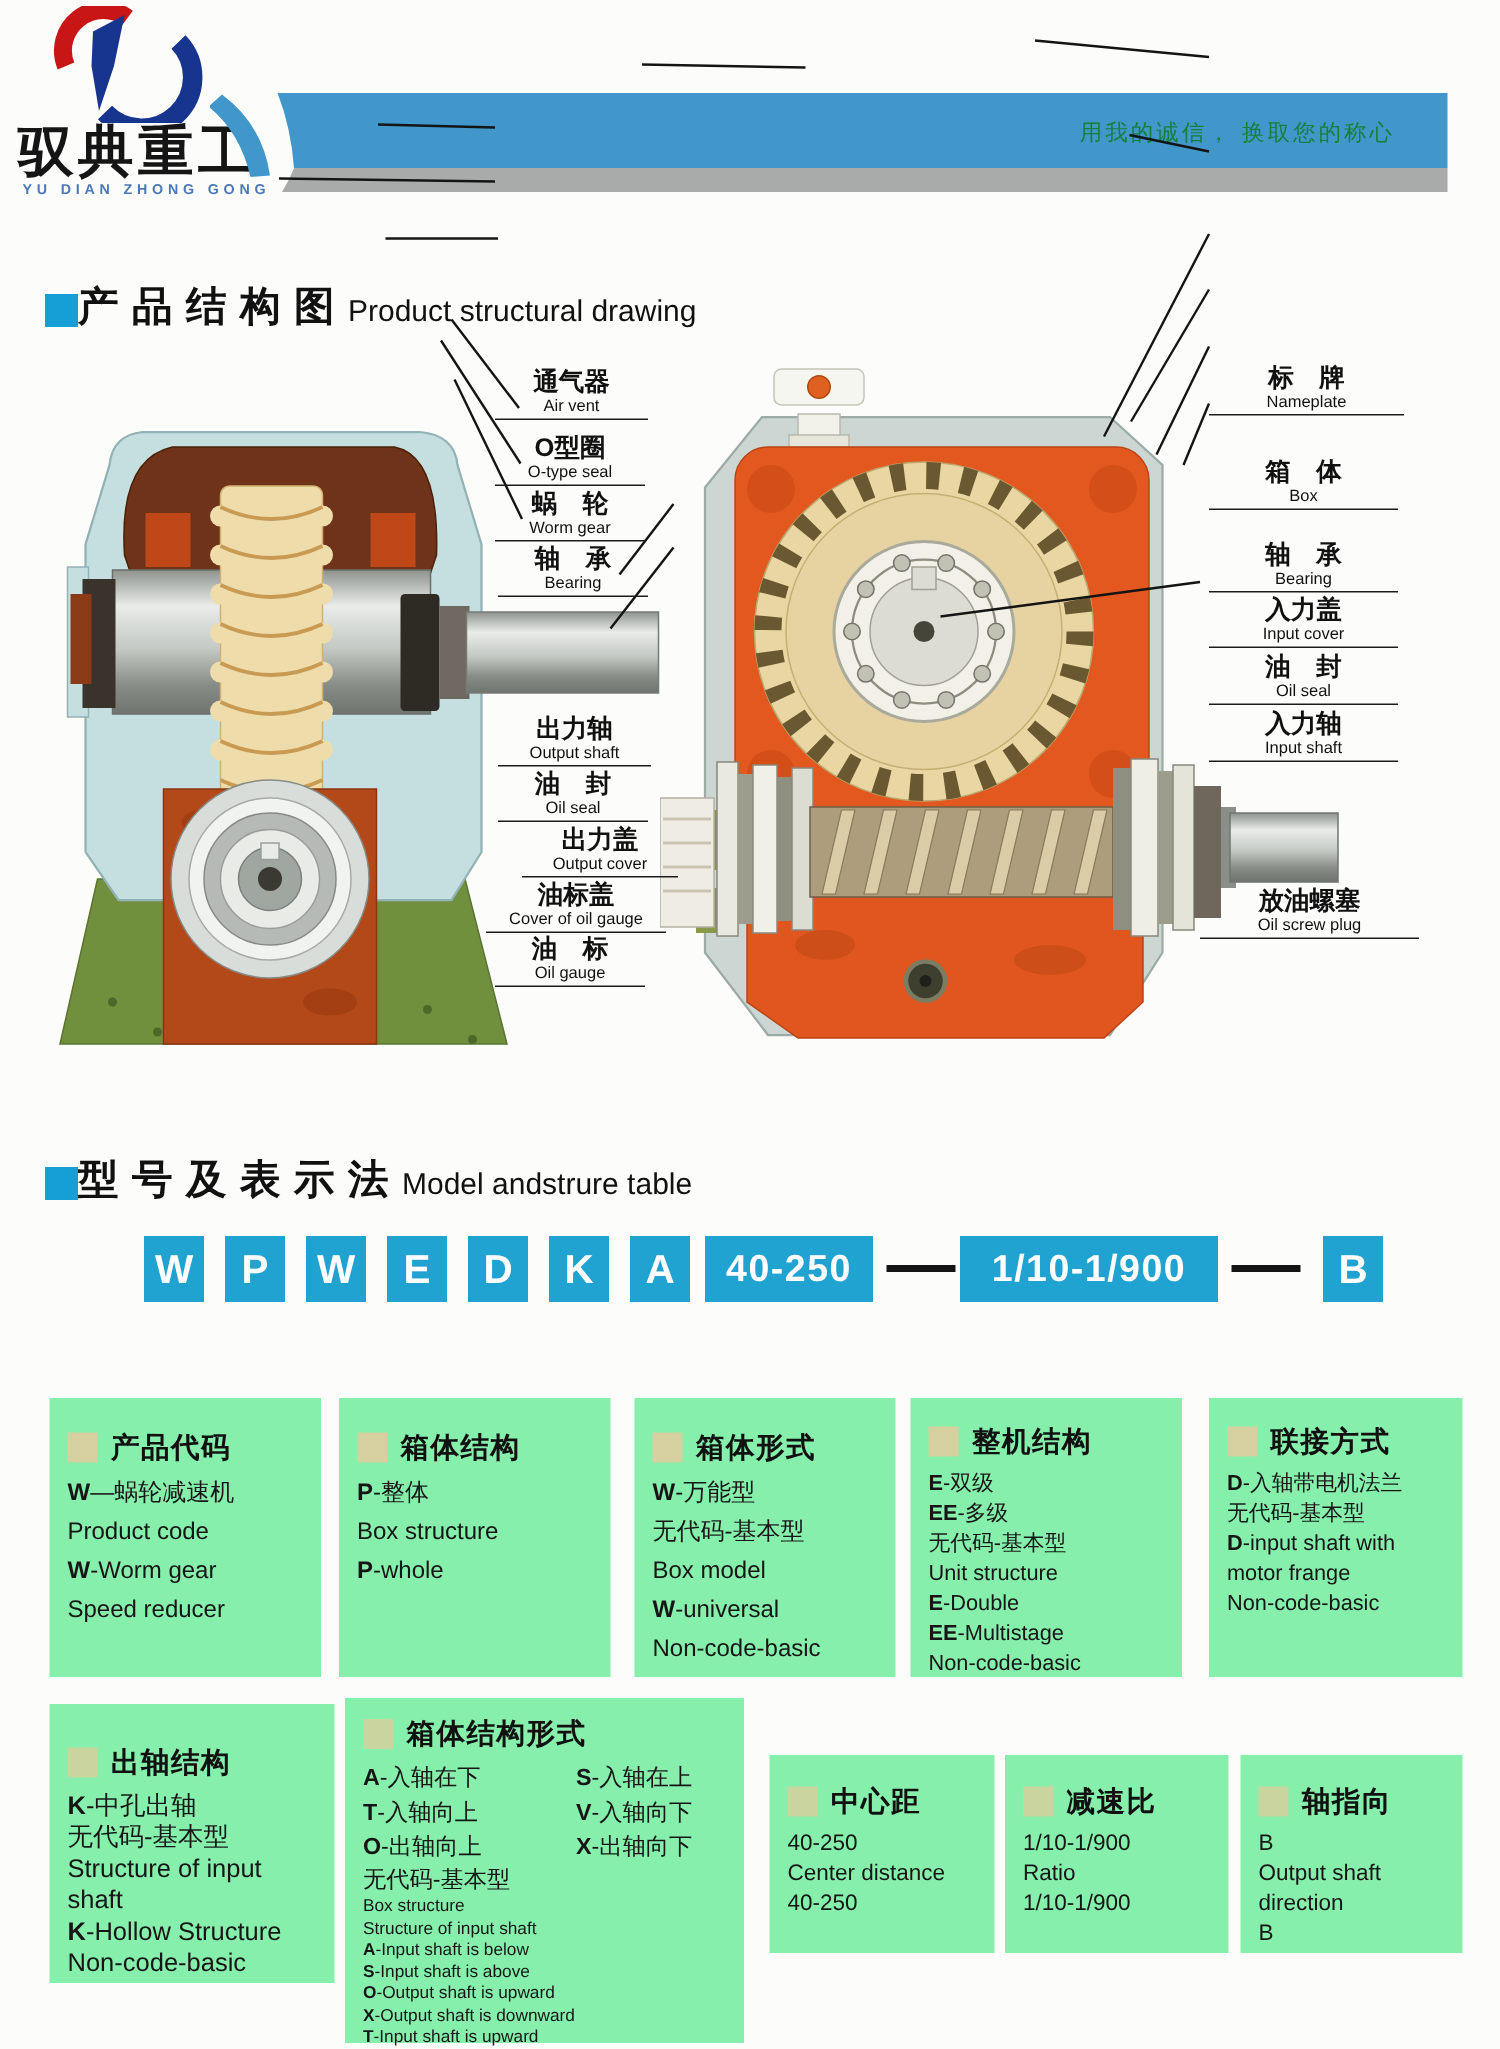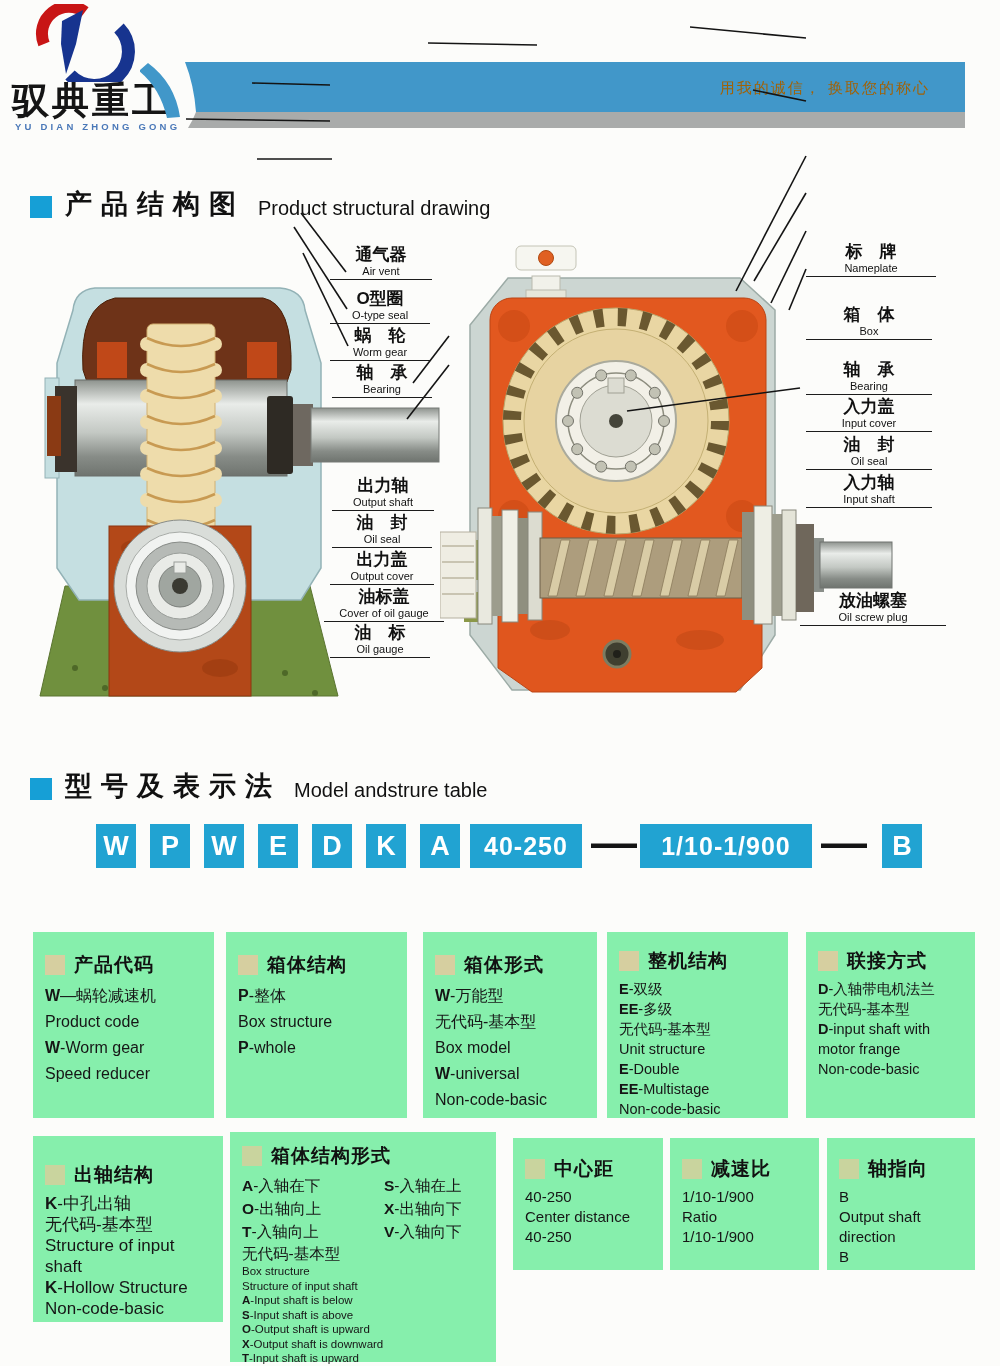--- a/index.html
+++ b/index.html
@@ -3,23 +3,23 @@
 <meta charset="utf-8">
 <style>
   html,body{margin:0;padding:0;background:#e8e8e8;}
   .page{position:relative;width:1000px;height:1366px;background:#fcfcfa;margin:0 auto;overflow:hidden;
         font-family:"Liberation Sans","DejaVu Sans",sans-serif;color:#141414;}
   
   .brand-cn{position:absolute;left:12px;top:76px;font-size:37px;font-weight:bold;letter-spacing:3px;color:#151515;white-space:nowrap;}
   .brand-en{position:absolute;left:15px;top:121px;font-size:9.5px;font-weight:bold;color:#4a78b8;letter-spacing:3.2px;white-space:nowrap;}
   .logo-svg{position:absolute;left:18px;top:4px;}
   .banner-svg{position:absolute;left:140px;top:55px;}
-  .slogan{position:absolute;top:79px;right:70px;font-size:15px;letter-spacing:2px;color:#a16207;white-space:nowrap;}
-  
-  .sec-title{position:absolute;display:flex;align-items:flex-end;gap:13px;}
+  .slogan{position:absolute;top:79px;right:70px;font-size:15px;letter-spacing:2px;color:#15803d;white-space:nowrap;}
+  
+  .sec-title{position:absolute;display:flex;align-items:flex-end;}
   .sec-sq{width:22px;height:22px;background:#169fd6;margin-bottom:4px;}
   .sec-cn{font-size:27px;font-weight:bold;letter-spacing:9px;color:#111;white-space:nowrap;}
   .sec-en{font-size:20px;color:#111;padding-bottom:2px;white-space:nowrap;}
   
   .dlabel{position:absolute;text-align:center;border-bottom:1.6px solid #1c1c1c;padding-bottom:1px;z-index:6;}
   .dlabel .cn{display:block;font-size:17px;font-weight:bold;line-height:20px;color:#111;white-space:nowrap;}
   .dlabel .en{display:block;font-size:11px;line-height:13px;color:#111;white-space:nowrap;}
   .lines-svg{position:absolute;left:0;top:0;z-index:5;pointer-events:none;}
   .cut-svg{position:absolute;z-index:2;}
   
@@ -36,21 +36,21 @@
   .box-title .tt{font-size:19px;font-weight:bold;letter-spacing:1px;color:#111;white-space:nowrap;}
   .box .ln{font-size:16px;line-height:26px;color:#161616;}
   .box.small{padding-top:16px;}
   .box.small .ln{font-size:14.5px;line-height:20px;}
   #bx-r2-0{padding-top:26px;}
   #bx-r2-0 .ln{font-size:17px;line-height:21px;}
   #bx-r2-1{padding-top:11px;}
   #bx-r2-1 .ln{font-size:15.5px;line-height:21px;}
   #bx-r2-1 .ln.sm{font-size:11.5px;line-height:14.5px;}
   #bx-r2-2 .ln,#bx-r2-3 .ln,#bx-r2-4 .ln{font-size:15px;line-height:20px;}
-  #bx-r2-2,#bx-r2-3,#bx-r2-4{padding-top:18px;}
+  #bx-r2-2,#bx-r2-3,#bx-r2-4{padding-top:18px;margin-top:32px;}
   .pair{display:flex;font-size:15.5px;line-height:23px;color:#161616;}
   .pair span:first-child{width:142px;flex:0 0 auto;}
   
   #bx-r1-0{left:33px;top:932px;width:181px;height:186px;}
   #bx-r1-1{left:226px;top:932px;width:181px;height:186px;}
   #bx-r1-2{left:423px;top:932px;width:174px;height:186px;}
   #bx-r1-3{left:607px;top:932px;width:181px;height:186px;}
   #bx-r1-4{left:806px;top:932px;width:169px;height:186px;}
   
   #bx-r2-0{left:33px;top:1136px;width:190px;height:186px;}
@@ -279,21 +279,21 @@
         <span class="en">Bearing</span>
       </div>
       <div class="dlabel" style="top: 476px; left: 332px; width: 102px;">
         <span class="cn">出力轴</span>
         <span class="en">Output shaft</span>
       </div>
       <div class="dlabel" style="top: 513px; left: 332px; width: 100px;">
         <span class="cn">油　封</span>
         <span class="en">Oil seal</span>
       </div>
-      <div class="dlabel" style="top: 550px; left: 330px; width: 104px;">
+      <div class="dlabel" style="top: 550px; left: 348px; width: 104px;">
         <span class="cn">出力盖</span>
         <span class="en">Output cover</span>
       </div>
       <div class="dlabel" style="top: 587px; left: 324px; width: 120px;">
         <span class="cn">油标盖</span>
         <span class="en">Cover of oil gauge</span>
       </div>
       <div class="dlabel" style="top: 623px; left: 330px; width: 100px;">
         <span class="cn">油　标</span>
         <span class="en">Oil gauge</span>
@@ -419,26 +419,26 @@
   <div class="box row2" id="bx-r2-1">
       <div class="box-title">
         <span class="bullet"></span>
         <span class="tt">箱体结构形式</span>
       </div>
       <div class="pair">
         <span><b>A</b>-入轴在下</span>
         <span><b>S</b>-入轴在上</span>
       </div>
       <div class="pair">
+        <span><b>T</b>-入轴向上</span>
+        <span><b>V</b>-入轴向下</span>
+      </div>
+      <div class="pair">
         <span><b>O</b>-出轴向上</span>
         <span><b>X</b>-出轴向下</span>
-      </div>
-      <div class="pair">
-        <span><b>T</b>-入轴向上</span>
-        <span><b>V</b>-入轴向下</span>
       </div>
       <div class="ln ">无代码-基本型</div>
       <div class="ln sm">Box structure</div>
       <div class="ln sm">Structure of input shaft</div>
       <div class="ln sm"><b>A</b>-Input shaft is below</div>
       <div class="ln sm"><b>S</b>-Input shaft is above</div>
       <div class="ln sm"><b>O</b>-Output shaft is upward</div>
       <div class="ln sm"><b>X</b>-Output shaft is downward</div>
       <div class="ln sm"><b>T</b>-Input shaft is upward</div>
     </div>

